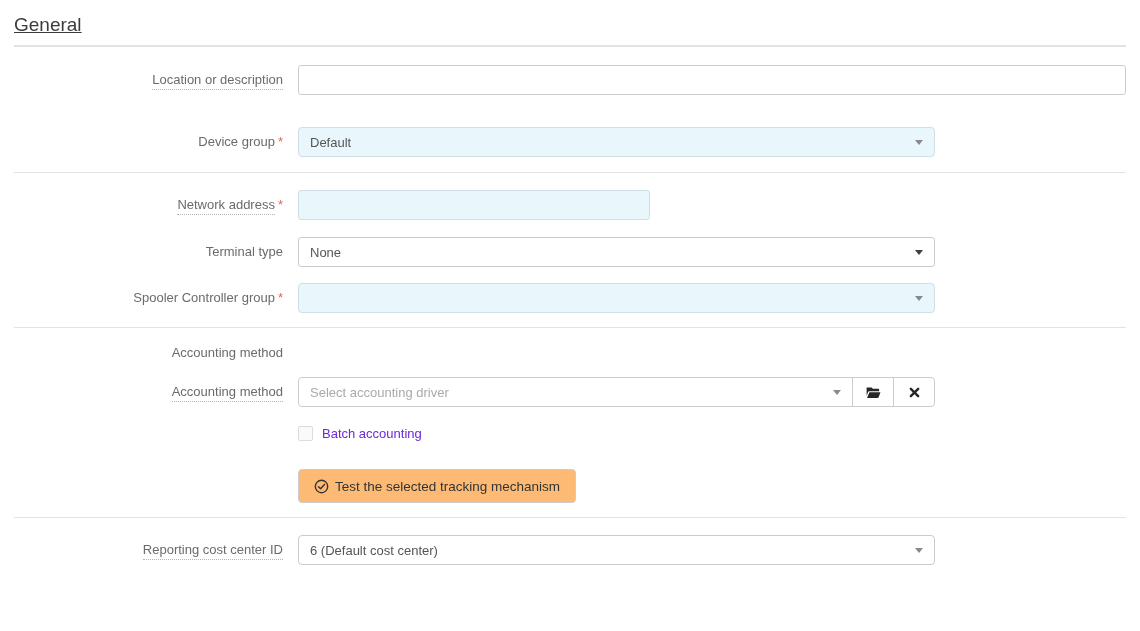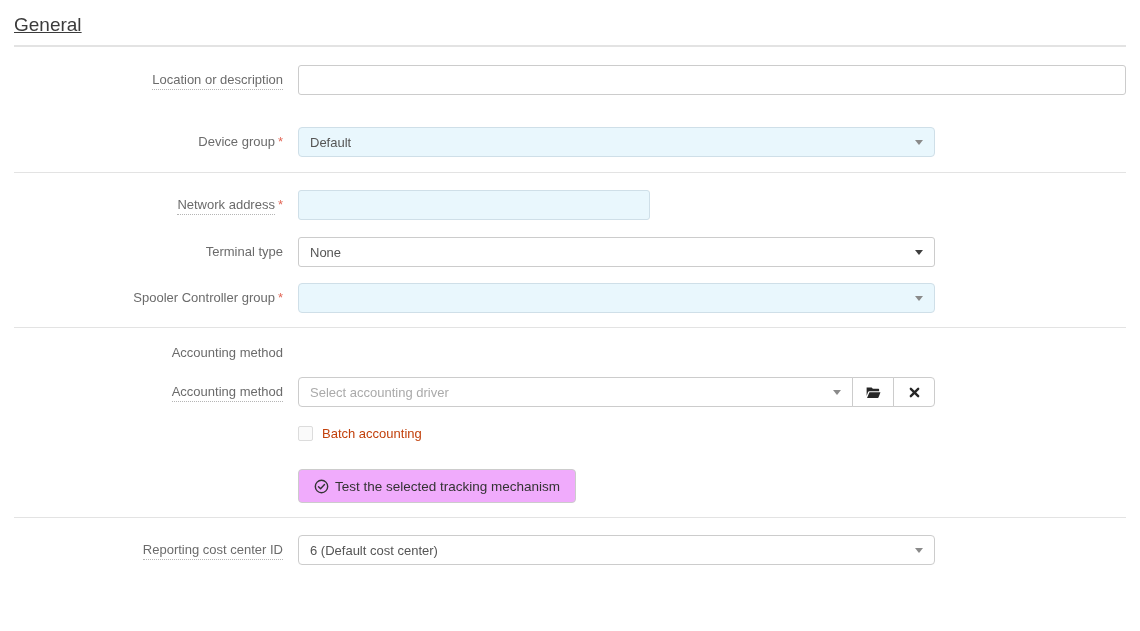--- a/index.html
+++ b/index.html
@@ -58,25 +58,25 @@
     width: 42px; height: 30px; flex: none; margin-left: -1px;
     border: 1px solid #ccc; background: #fff; padding: 0;
     display: flex; align-items: center; justify-content: center; cursor: pointer;
   }
   .btn-sq:last-child { border-radius: 0 4px 4px 0; }
 
   .checkbox-box {
     width: 15px; height: 15px; border: 1px solid #dcdcdc;
     background: #fafafa; border-radius: 2px; flex: none;
   }
-  .checkbox-label { color: #c2410c; font-size: 13px; margin-left: 9px; }
+  .checkbox-label { color: #6d28d9; font-size: 13px; margin-left: 9px; }
 
   .test-btn {
     height: 34px; border: 1px solid #ccc; border-radius: 4px;
-    background: #f0abfc; padding: 0 15px; font-family: "Liberation Sans", sans-serif;
+    background: #fdba74; padding: 0 15px; font-family: "Liberation Sans", sans-serif;
     font-size: 13.5px; color: #333; display: inline-flex; align-items: center;
     gap: 6px; cursor: pointer;
   }
   .icon-svg { display: inline-flex; align-items: center; }
 
   
   .r-name       { margin: 9px 0 15px; }
   .r-location   { margin: 18px 0 0; }
   .r-devgroup   { margin: 32px 0 15px; }
   .r-network    { margin: 17px 0 0; }

